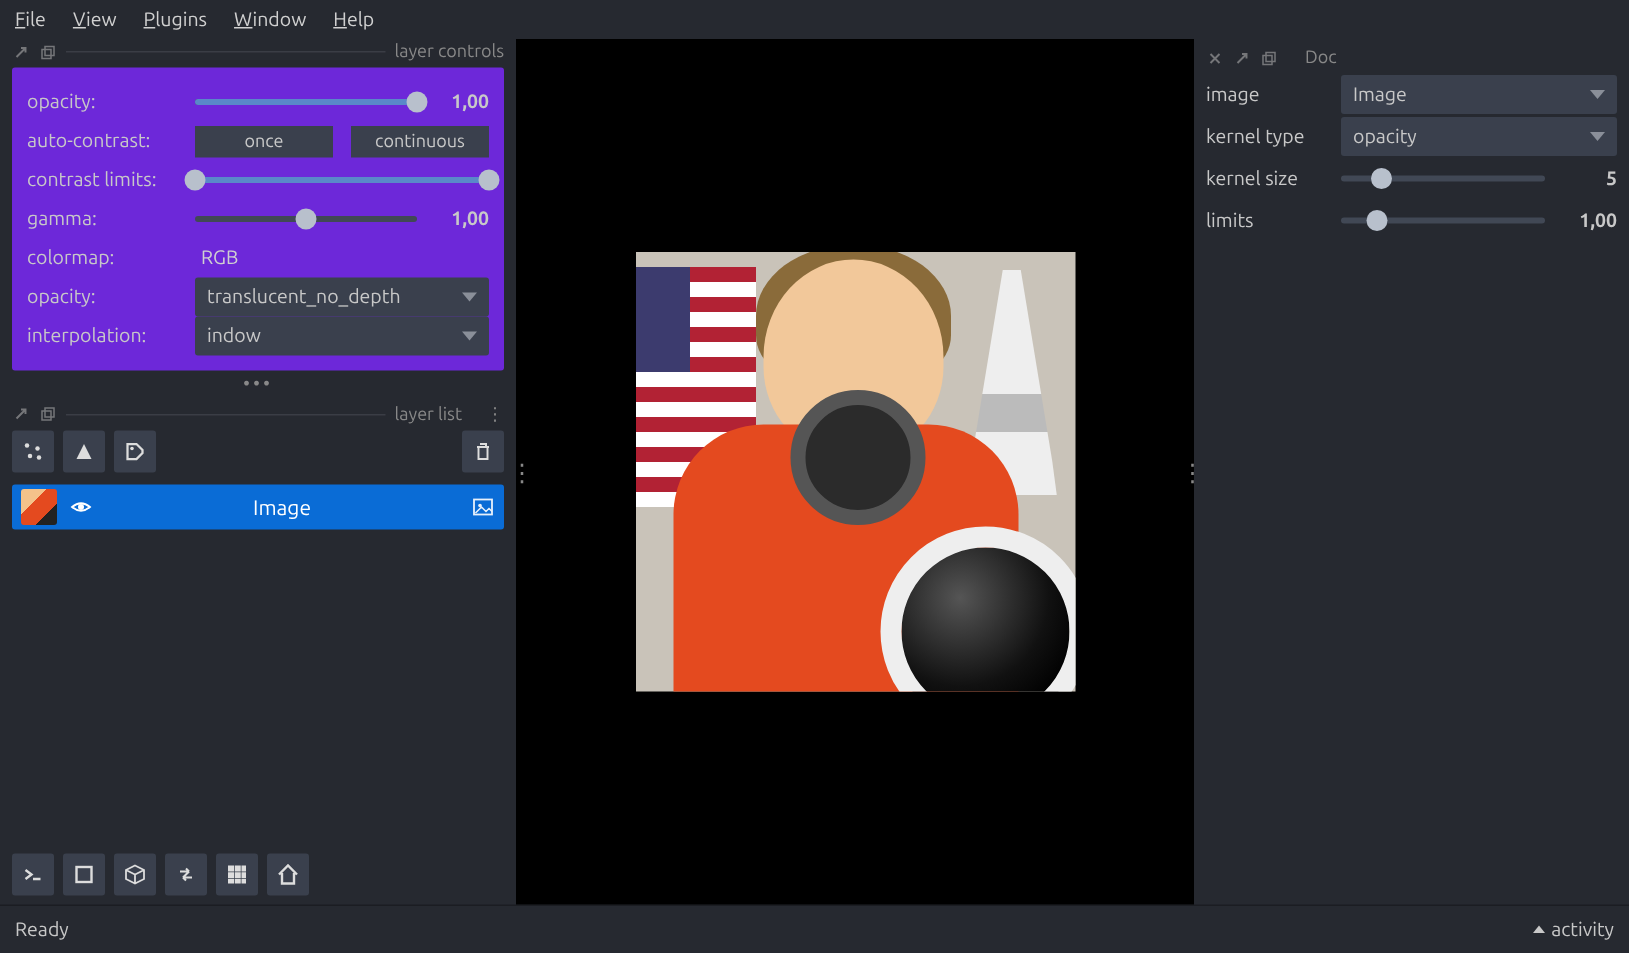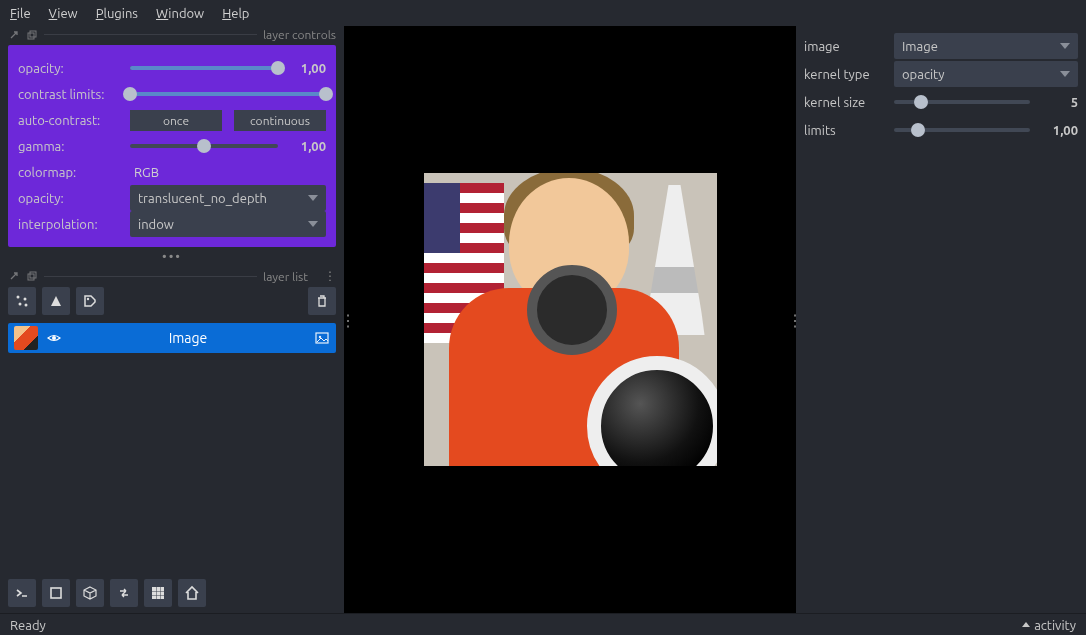--- a/index.html
+++ b/index.html
@@ -47,21 +47,21 @@
   .flag::before{content:"";position:absolute;left:0;top:0;width:36px;height:70px;background:#3c3b6e;}
   .person-head { position:absolute; left:85px; top:5px; width:120px; height:130px; background:#f2c89a; border-radius:50% 50% 45% 45%; }
   .hair { position:absolute; left:80px; top:-5px; width:130px; height:95px; background:#8a6b3a; border-radius:55% 55% 40% 40%; }
   .suit { position:absolute; left:25px; top:115px; width:230px; height:200px; background:#e44a1f; border-radius:60px 60px 0 0; }
   .collar { position:absolute; left:103px; top:92px; width:90px; height:90px; border-radius:50%; background:#2b2b2b; border:10px solid #555; }
   .helmet { position:absolute; right:-10px; bottom:-30px; width:140px; height:140px; border-radius:50%; background:radial-gradient(circle at 35% 30%, #555, #111 55%, #000 80%); border:14px solid #eee; }
   .shuttle { position:absolute; right:12px; top:12px; width:60px; height:150px; background:linear-gradient(180deg,#eee 0 55%,#bbb 55% 72%,#eee 72%); clip-path: polygon(40% 0, 60% 0, 95% 85%, 100% 100%, 0 100%, 5% 85%); }
   .right { width:290px; padding:6px 8px; display:flex; flex-direction:column; }
   .rightrow { display:flex; align-items:center; min-height:28px; gap:8px; }
   .rightrow .lbl { width:82px; color:#c8c8c8; }
-  .statusbar { height:22px; display:flex; align-items:center; padding:0 10px; color:#c8c8c8; background:#262930; border-top:1px solid #1b1d22; font-size:13px; }
+  .statusbar { height:32px; display:flex; align-items:center; padding:0 10px; color:#c8c8c8; background:#262930; border-top:1px solid #1b1d22; font-size:13px; }
   .statusbar .sp { flex:1; }
   .caret-up { border-left:4px solid transparent; border-right:4px solid transparent; border-bottom:5px solid #c8c8c8; margin-right:4px; }
   svg { display:block; }
 </style>
 </head>
 <body>
 
 <div class="menubar">
   <span><u>F</u>ile</span>
   <span><u>V</u>iew</span>
@@ -96,32 +96,32 @@
       <div class="row">
         <span class="lbl">opacity:</span>
         <div class="slider">
           <div class="track"></div>
             <div class="fill" style="width:100%"></div>
           <div class="thumb" style="left:100%"></div>
         </div>
         <span class="val">1,00</span>
       </div>
       <div class="row">
+        <span class="lbl">auto-contrast:</span>
+        <button class="btn">once</button>
+        <button class="btn">continuous</button>
+      </div>
+      <div class="row">
         <span class="lbl">contrast limits:</span>
         <div class="slider" style="flex:1.3">
           <div class="track"></div>
           <div class="fill" style="left:0;width:100%"></div>
           <div class="range-thumb" style="left:0%"></div>
           <div class="range-thumb" style="left:100%"></div>
         </div>
-      </div>
-      <div class="row">
-        <span class="lbl">auto-contrast:</span>
-        <button class="btn">once</button>
-        <button class="btn">continuous</button>
       </div>
       <div class="row">
         <span class="lbl">gamma:</span>
         <div class="slider">
           <div class="track"></div>
           <div class="thumb" style="left:50%"></div>
         </div>
         <span class="val">1,00</span>
       </div>
       <div class="row">
@@ -262,20 +262,42 @@
       <div class="hair"></div>
       <div class="person-head"></div>
       <div class="suit"></div>
       <div class="collar"></div>
       <div class="helmet"></div>
     </div>
     <span class="grip right-g">⋮</span>
   </div>
 
   <div class="right">
+    <div class="panel-header" style="padding:0 0 4px 0">
+      <div class="tiny-icons">
+        <div class="tiny-icon">
+          <svg width="10" height="10" viewBox="0 0 10 10">
+              <path d="M2 2 L8 8 M8 2 L2 8" stroke="#aaa" stroke-width="1.3"></path>
+            </svg>
+        </div>
+        <div class="tiny-icon">
+          <svg width="10" height="10" viewBox="0 0 10 10">
+              <path d="M2 8 L8 2 M5 2 H8 V5" stroke="#aaa" stroke-width="1.3" fill="none"></path>
+            </svg>
+        </div>
+        <div class="tiny-icon">
+          <svg width="10" height="10" viewBox="0 0 10 10">
+              <rect x="1" y="3" width="6" height="6" fill="none" stroke="#aaa"></rect>
+              <rect x="3" y="1" width="6" height="6" fill="none" stroke="#aaa"></rect>
+            </svg>
+        </div>
+      </div>
+      <span style="width:6px"></span>
+      <span class="lbl">Doc</span>
+    </div>
 
     <div class="rightrow">
       <span class="lbl">image</span>
       <div class="select">
         <span>Image</span>
         <span class="chev"></span>
       </div>
     </div>
     <div class="rightrow">
       <span class="lbl">kernel type</span>

